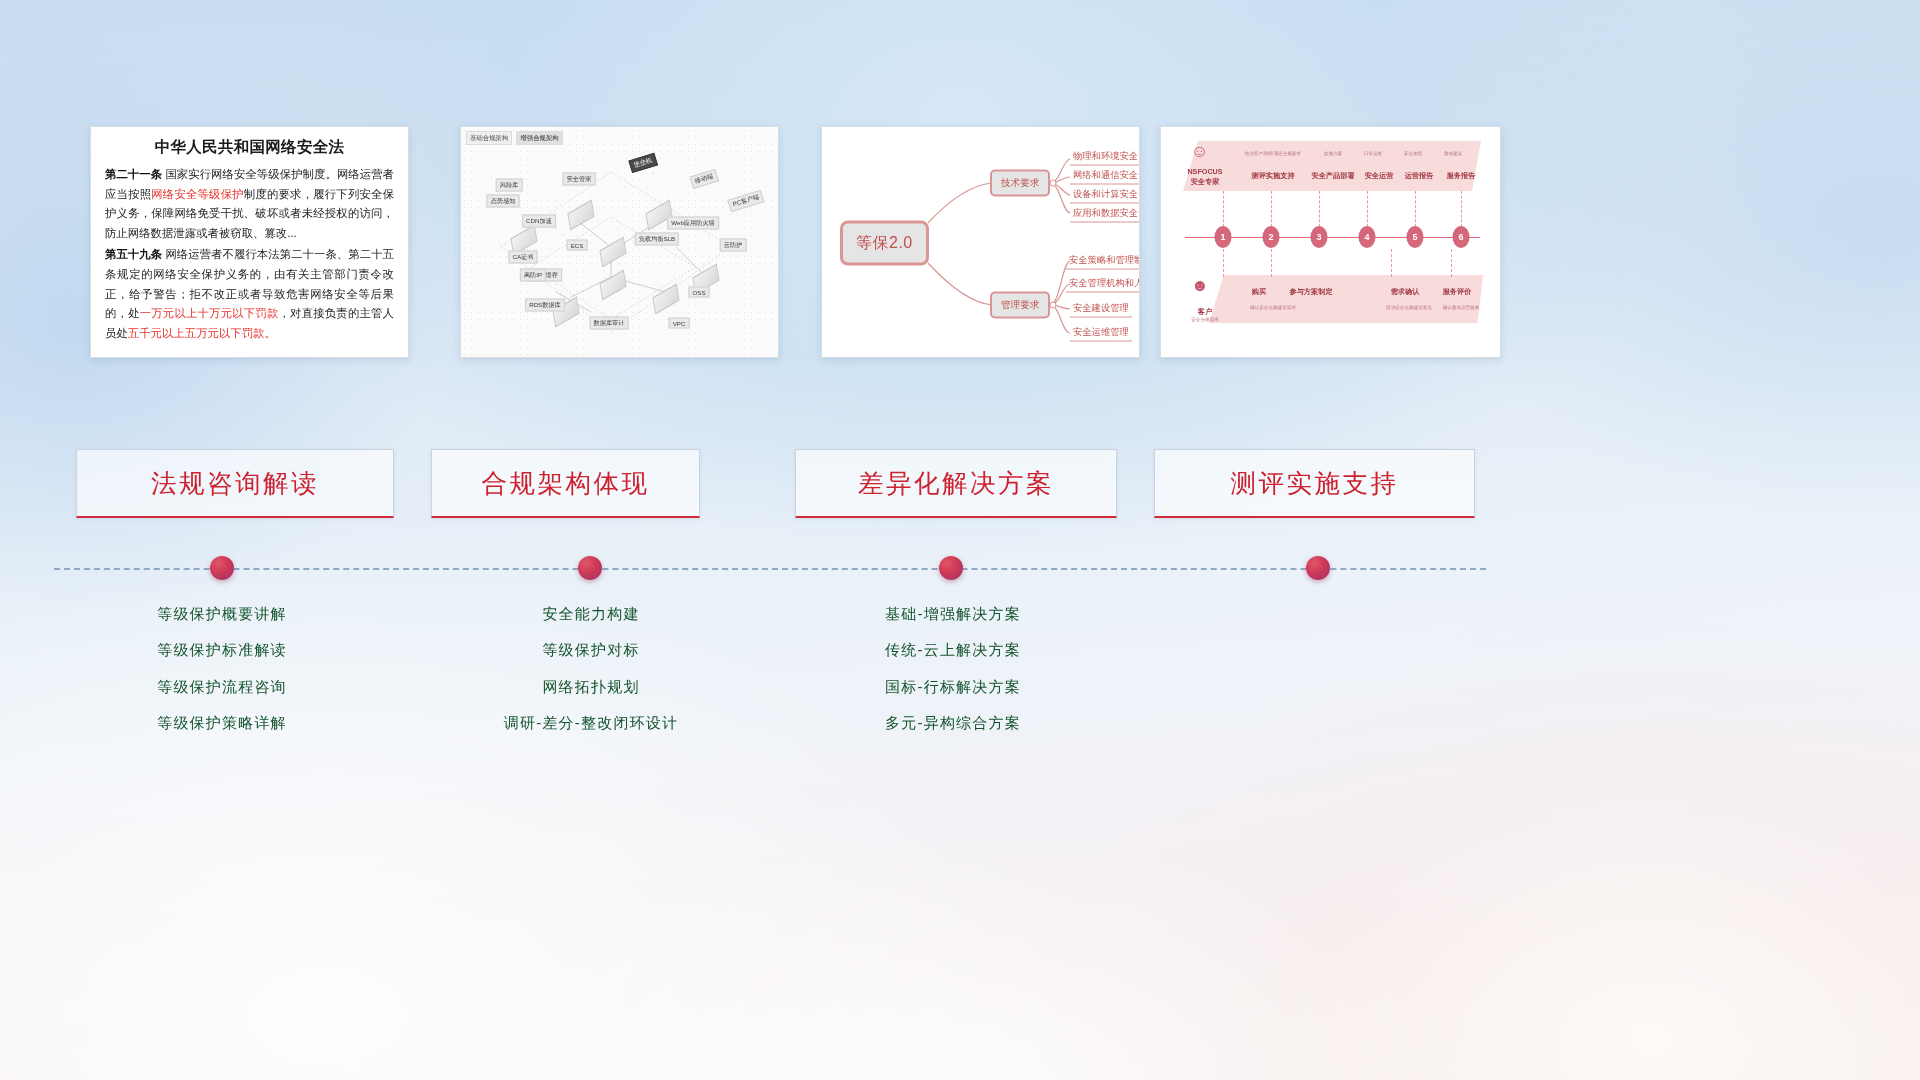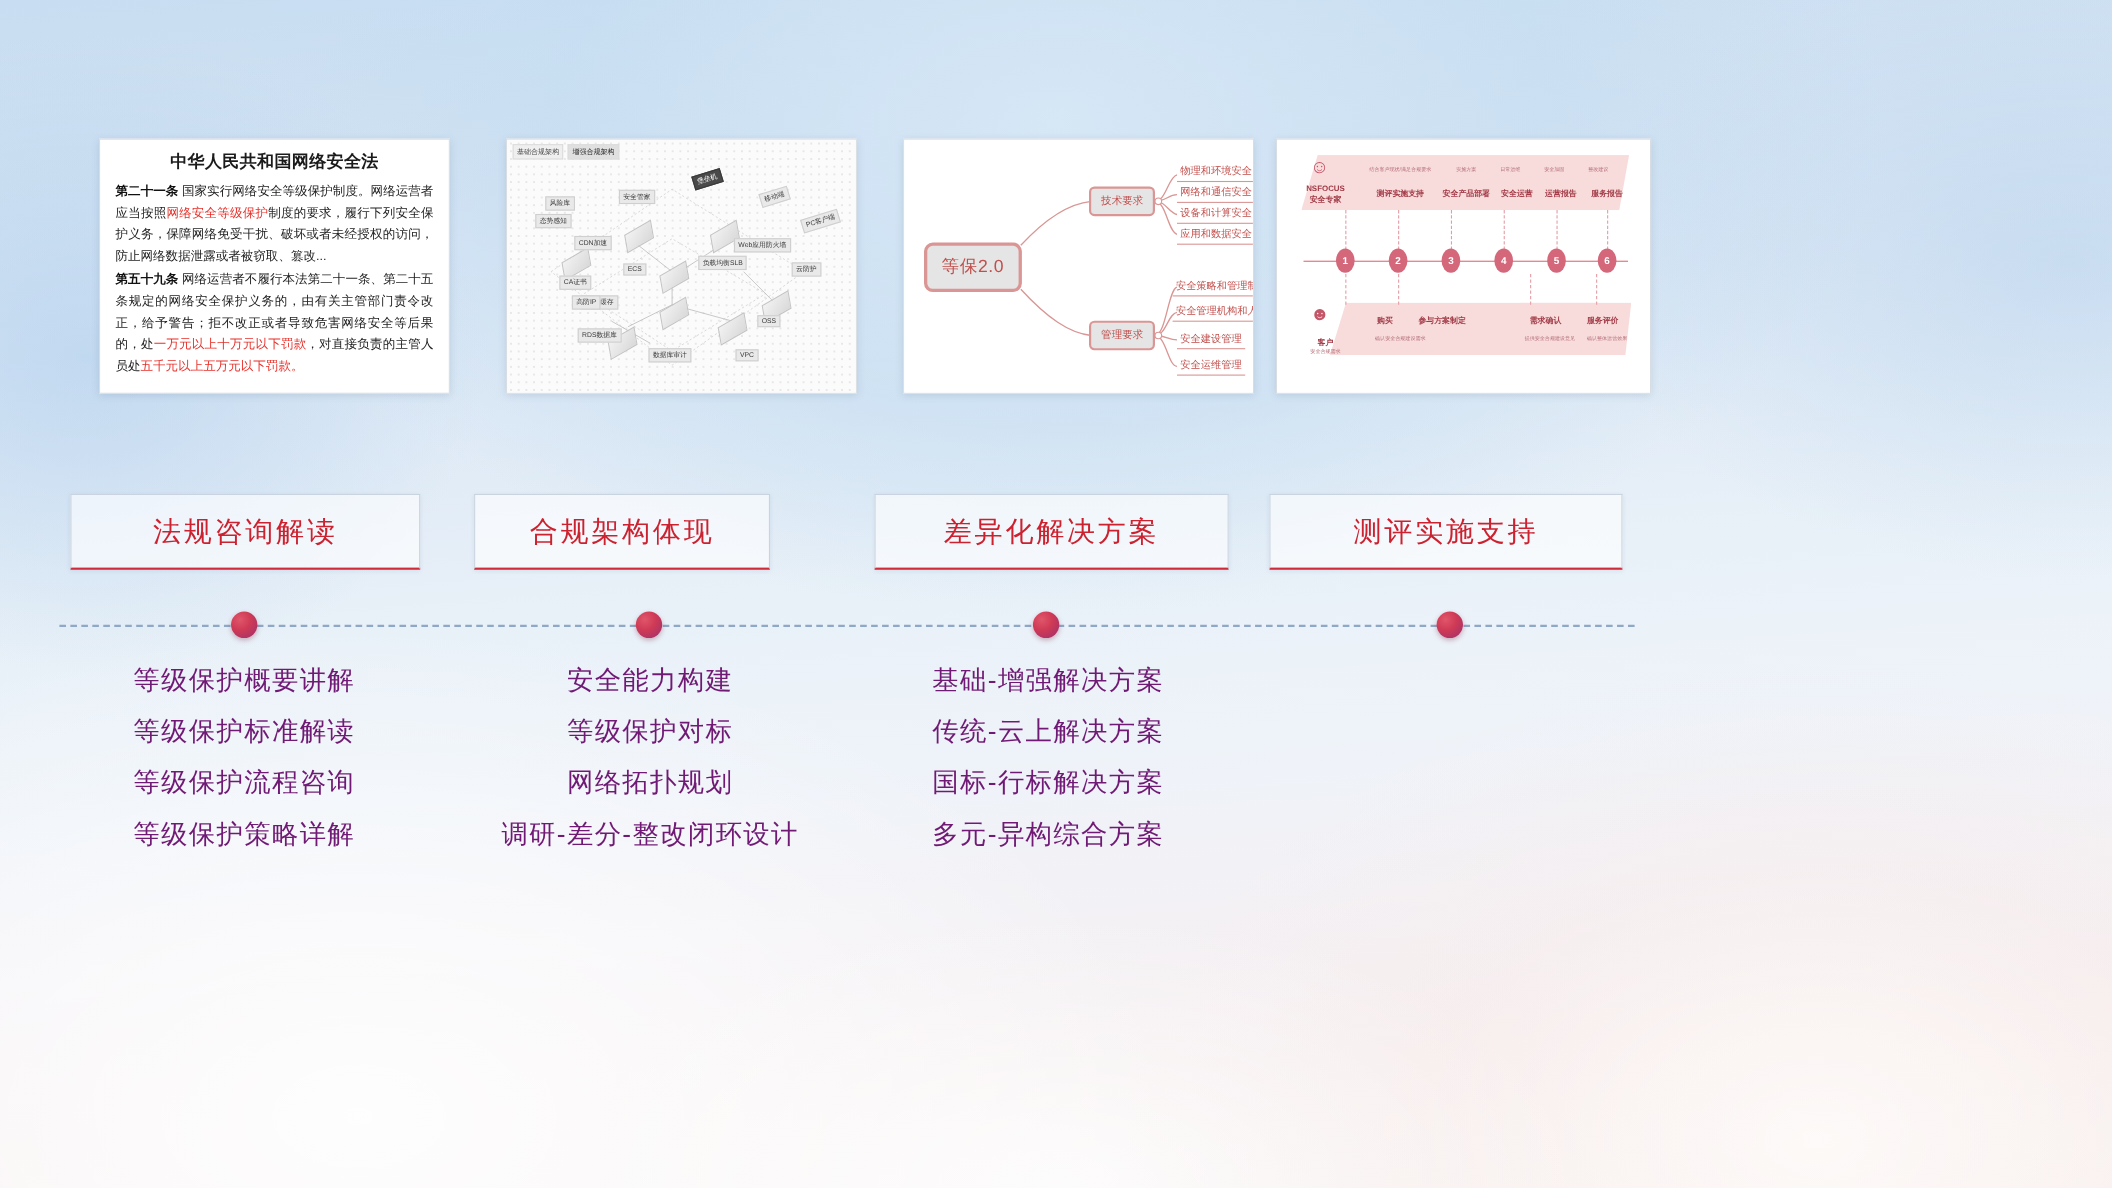--- a/index.html
+++ b/index.html
@@ -255,21 +255,21 @@
     align-items: center;
     justify-content: center;
     box-shadow: 0 1px 4px rgba(90,110,140,0.12);
   }
   .hbox span {
     font-size: 25.5px;
     color: #cc2230;
     letter-spacing: 2.5px;
     font-weight: 500;
   }
-  .hbox-0 { left: 64px;   width: 318px; }
+  .hbox-0 { left: 76px;   width: 318px; }
   .hbox-1 { left: 431px;  width: 269px; }
   .hbox-2 { left: 795px;  width: 322px; }
   .hbox-3 { left: 1154px; width: 321px; }
 
   
   .timeline {
     position: absolute;
     top: 568px;
     left: 54px;
     width: 1432px;
@@ -293,24 +293,24 @@
   
   .cols { position: absolute; top: 605px; left: 0; width: 1920px; height: 200px; }
   .col {
     position: absolute;
     top: 0;
     text-align: center;
     color: #3a4a63;
   }
   .col p {
     margin: 0 0 19px 0;
-    font-size: 24px;
+    font-size: 15px;
     line-height: 1.15;
     letter-spacing: 1.2px;
-    color: #701a75;
+    color: #14532d;
     white-space: nowrap;
   }
   .col-0 { left: 62px;   width: 320px; }
   .col-1 { left: 430px;  width: 322px; }
   .col-2 { left: 792px;  width: 322px; }
   .col-3 { left: 1152px; width: 326px; }
   .col-3 p { margin-bottom: 19px; }
 </style>
 </head>
 <body>

